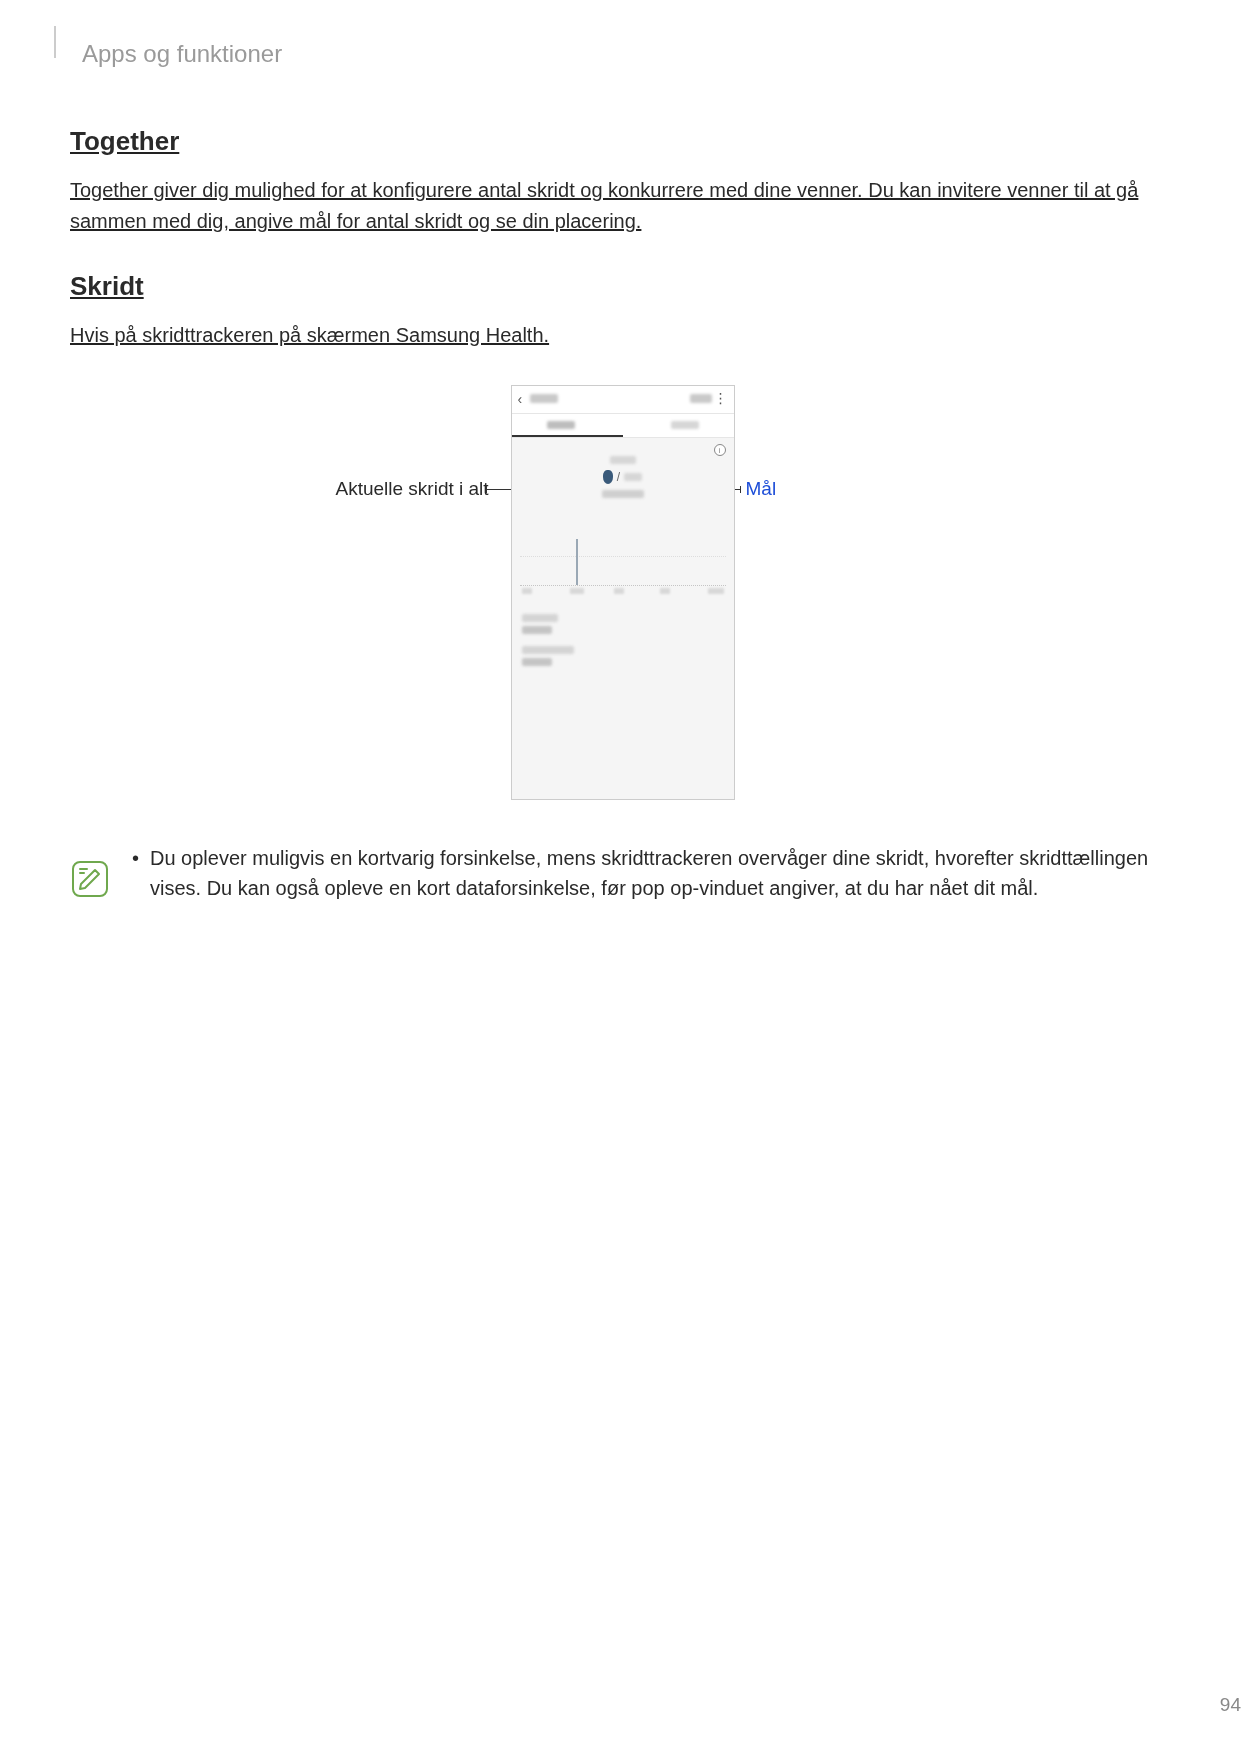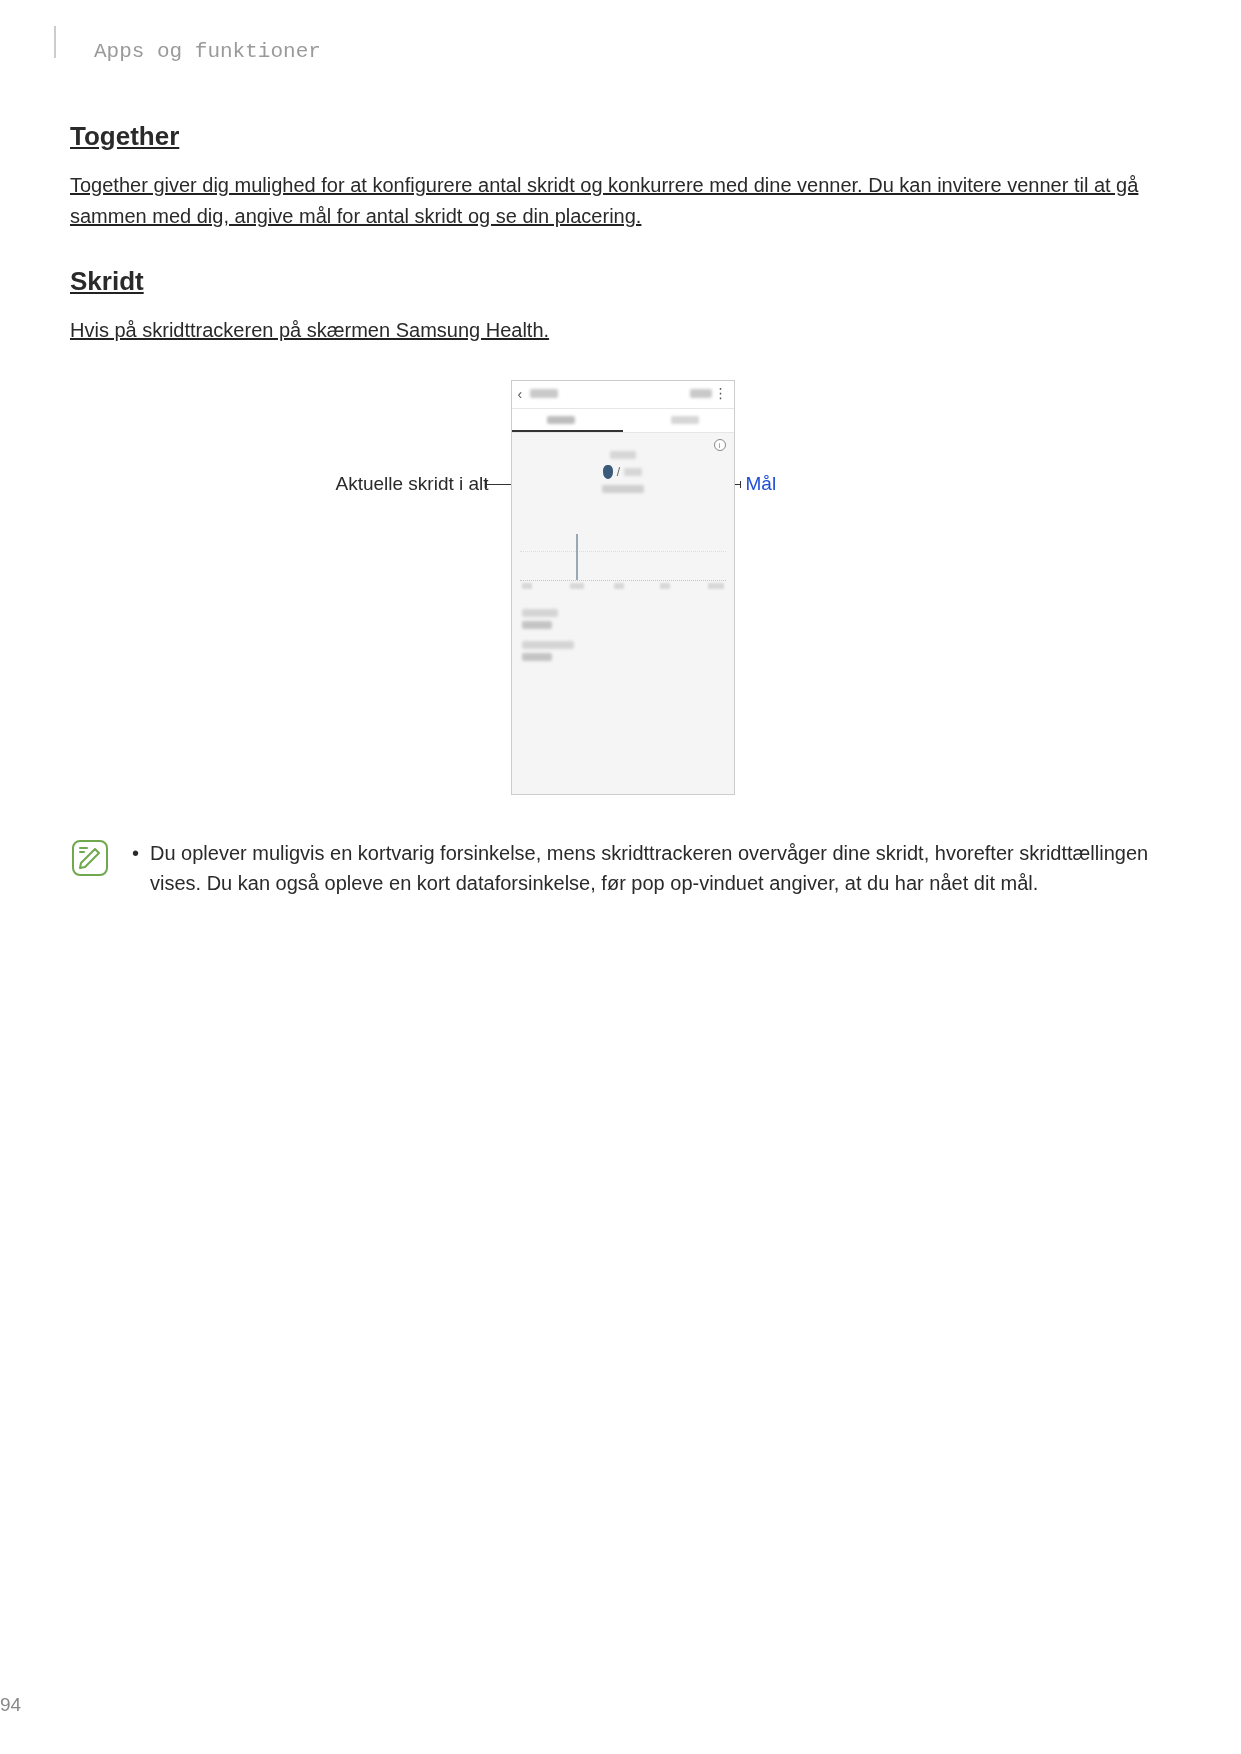--- a/index.html
+++ b/index.html
@@ -21,26 +21,25 @@
     .header-rule {
       position: absolute;
       left: 54px;
       top: 26px;
       width: 2px;
       height: 32px;
       background: #cccccc;
     }
     .breadcrumb {
       color: #9a9a9a;
-      font-size: 21px;
-      margin-left: 24px;
+      font-size: 24px;
+      margin-left: 12px;
       margin-top: 0px;
       margin-bottom: 58px;
       font-weight: 400;
-      font-family: Liberation Mono, monospace;
     }
     h2.section {
       font-size: 26px;
       font-weight: bold;
       color: #2a2a2a;
       margin-bottom: 18px;
     }
     p.body {
       font-size: 20px;
       line-height: 1.55;
@@ -298,21 +297,21 @@
       content: "";
       position: absolute;
       right: 0;
       top: -3px;
       width: 1px;
       height: 7px;
       background: #333;
     }
     .note-block {
       display: flex;
-      align-items: flex-start;
+      align-items: center;
       gap: 18px;
       margin-top: 10px;
     }
     .note-icon {
       width: 36px;
       height: 36px;
       border: 2px solid #6fa84d;
       border-radius: 8px;
       color: #6fa84d;
       flex-shrink: 0;
@@ -343,21 +342,21 @@
       left: 6px;
       top: 0;
       color: #2a2a2a;
       font-size: 20px;
     }
     .page-number {
       position: absolute;
       bottom: 38px;
       left: 0;
       right: 0;
-      text-align: left;
+      text-align: right;
       font-size: 19px;
       color: #888888;
     }
   </style>
 </head>
 <body>
 
 <div class="header-rule"></div>
 
 <div class="page">

